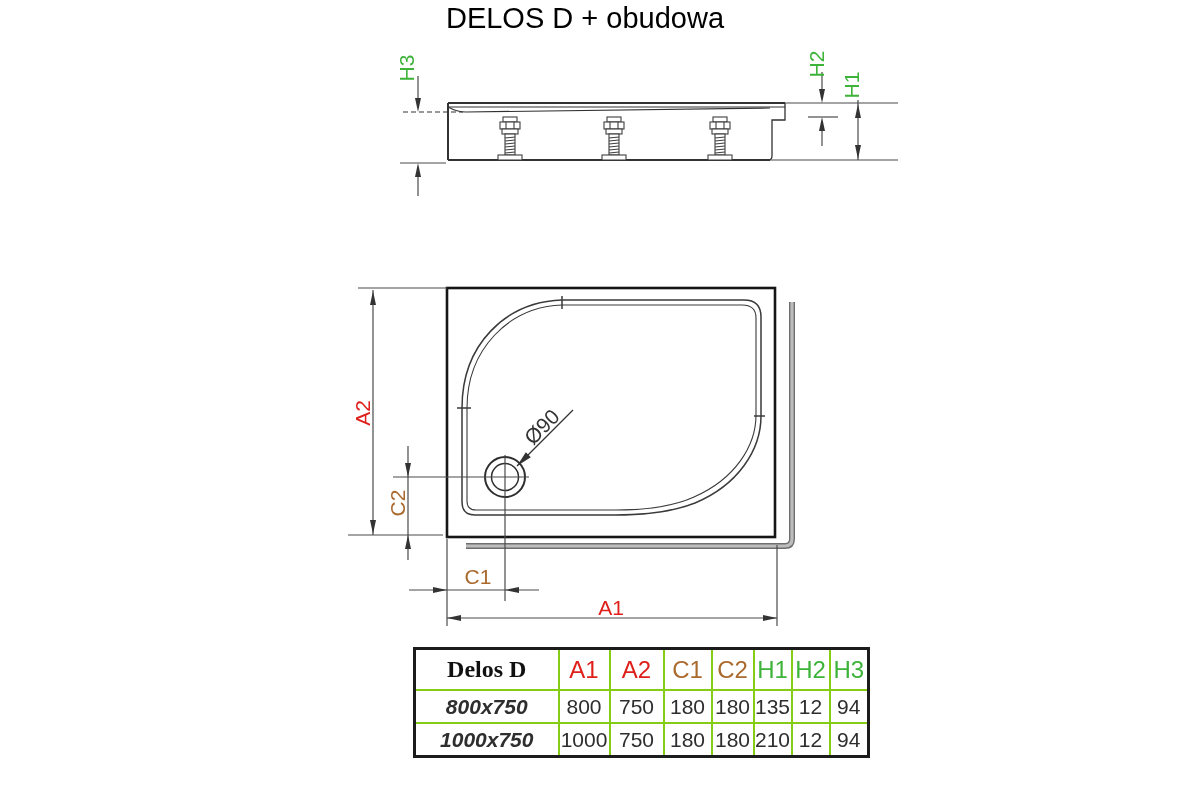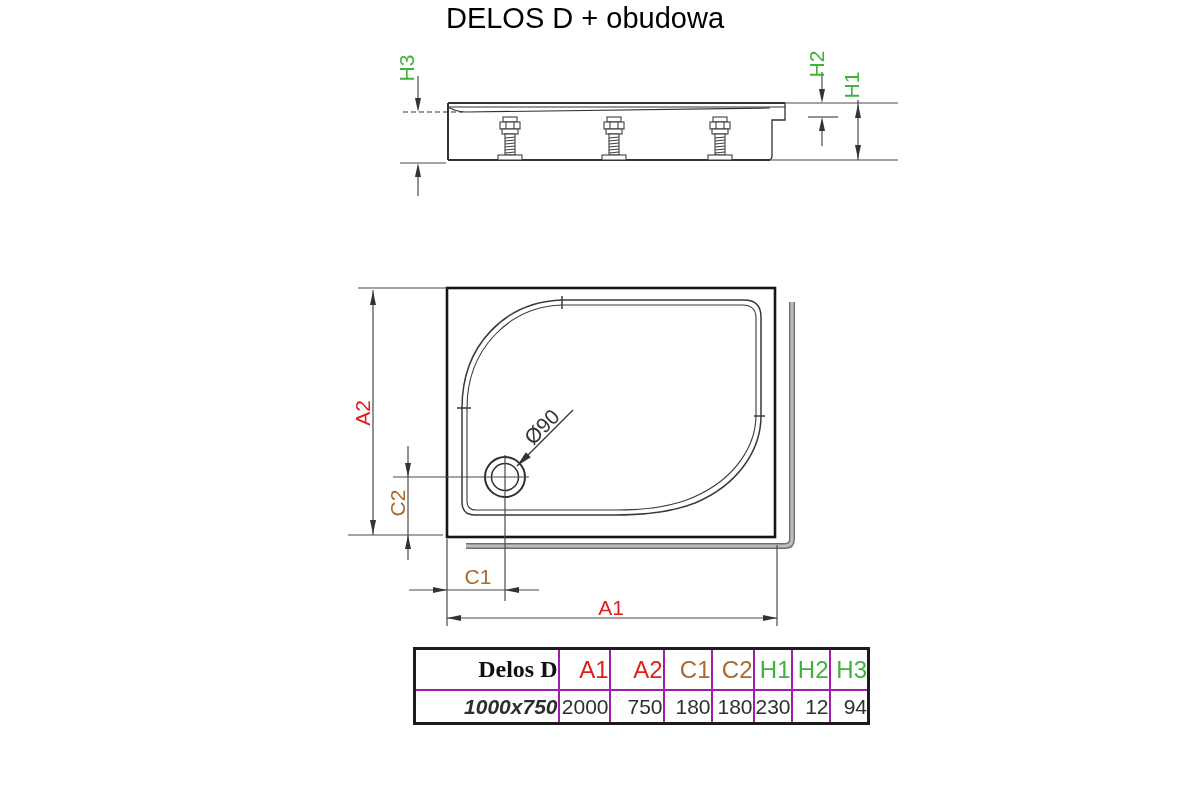--- a/index.html
+++ b/index.html
@@ -12,21 +12,21 @@
             transform:translate(-50%,-50%);}
   .rot{transform:translate(-50%,-50%) rotate(-90deg);}
   .rot45{transform:translate(-50%,-50%) rotate(-45deg);}
   .c-red{color:#de1f1a;}
   .c-brown{color:#aa6a2e;}
   .c-green{color:#3db33a;}
   .c-dark{color:#333;}
 
   table.spec{position:absolute;left:413px;top:647px;border-collapse:collapse;
              table-layout:fixed;border:3px solid #1c1c1c;}
-  table.spec td{border:2px solid #a21caf;text-align:right;vertical-align:middle;
+  table.spec td{border:2px solid #84cc16;text-align:center;vertical-align:middle;
                 padding:0;background:#fff;}
   tr.hdr td{height:39px;font-size:24px;}
   tr.data td{height:31px;font-size:21px;color:#2e2e2e;}
   td.model-hdr{font-family:"Liberation Serif",serif;font-weight:bold;
                font-size:27px;color:#101010;}
   td.model{font-weight:bold;font-style:italic;font-size:19px;color:#101010;}
 </style>
 </head>
 <body>
 
@@ -169,25 +169,35 @@
       <td class="model-hdr">Delos D</td>
       <td class="c-red">A1</td>
       <td class="c-red">A2</td>
       <td class="c-brown">C1</td>
       <td class="c-brown">C2</td>
       <td class="c-green">H1</td>
       <td class="c-green">H2</td>
       <td class="c-green">H3</td>
     </tr>
     <tr class="data">
+      <td class="model">800x750</td>
+      <td>800</td>
+      <td>750</td>
+      <td>180</td>
+      <td>180</td>
+      <td>135</td>
+      <td>12</td>
+      <td>94</td>
+    </tr>
+    <tr class="data">
       <td class="model">1000x750</td>
-      <td>2000</td>
+      <td>1000</td>
       <td>750</td>
       <td>180</td>
       <td>180</td>
-      <td>230</td>
+      <td>210</td>
       <td>12</td>
       <td>94</td>
     </tr>
   </tbody>
     </table>
 
 </div>
 
 </body></html>

